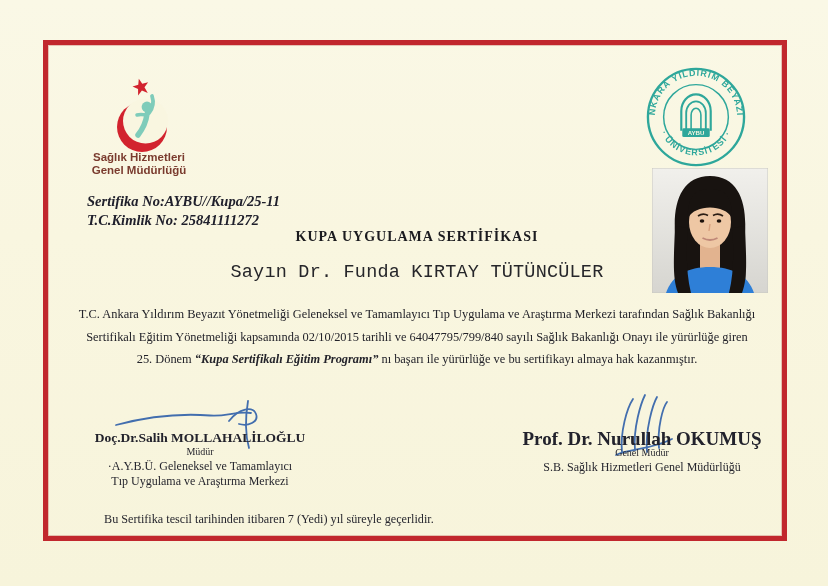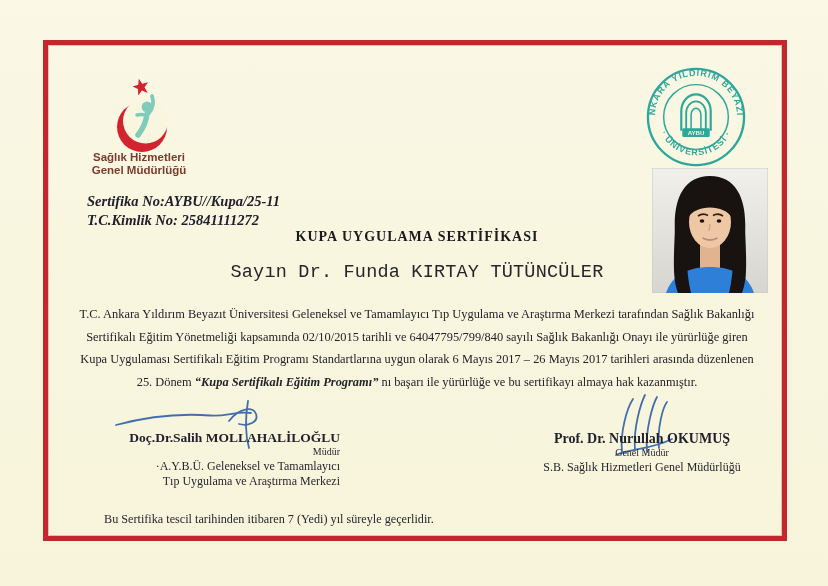--- a/index.html
+++ b/index.html
@@ -28,24 +28,24 @@
   
   .photo{position:absolute;left:652px;top:168px;width:116px;height:125px;}
   
   .content{position:absolute;left:57px;top:0;width:720px;text-align:center;}
   .cert-title{position:absolute;top:229px;width:100%;font-size:14px;font-weight:bold;letter-spacing:1px;color:#1b1b1f;}
   .recipient{position:absolute;top:262px;width:100%;font-family:Liberation Mono, monospace;font-size:18.5px;color:#26262a;letter-spacing:.2px;}
   .body-text{position:absolute;top:303px;width:100%;font-size:12.4px;line-height:22.6px;color:#23232a;}
   .body-text div{white-space:nowrap;}
   .b-i{font-weight:bold;font-style:italic;text-align:right;}
   
-  .sig-left-block{position:absolute;left:60px;top:430px;width:280px;text-align:right;}
+  .sig-left-block{position:absolute;left:60px;top:430px;width:280px;text-align:center;}
   .sig-right-block{position:absolute;left:502px;top:431px;width:280px;text-align:center;}
   .sig-name{font-size:13.5px;font-weight:bold;color:#22222c;line-height:15px;}
-  .sig-name-r{font-size:14px;font-weight:600;color:#22222c;line-height:15px;text-align:center;}
+  .sig-name-r{font-size:19px;font-weight:600;color:#22222c;line-height:15px;text-align:center;}
   .sig-role{font-size:10px;line-height:14px;color:#26262e;}
   .sig-org{font-size:12px;line-height:14.5px;color:#26262e;}
   .sig-svg-left{position:absolute;left:112px;top:398px;width:165px;height:52px;}
   .sig-svg-right{position:absolute;left:608px;top:390px;width:75px;height:72px;}
   
   .footer-note{position:absolute;left:104px;top:512px;font-size:12.2px;color:#26262e;}
 </style>
 </head>
 <body>
 
@@ -117,23 +117,22 @@
     <path d="M14,125 C20,107 36,99 58,99 C80,99 96,107 102,125 Z" fill="#2e7fd7"></path>
     <path d="M23,58 C22,88 20,110 26,125 L39,125 C34,105 34.5,84 35.5,60 Z" fill="#181310"></path>
     <path d="M93,58 C94,88 96,110 90,125 L77,125 C82,105 81.5,84 80.5,60 Z" fill="#181310"></path>
     <path d="M36,50 C35,27 45,21 58,21 C71,21 81,27 80,50 C73,36 43,36 36,50 Z" fill="#181310"></path>
   </svg>
 
   <div class="content">
     <div class="cert-title">KUPA UYGULAMA SERTİFİKASI</div>
     <div class="recipient">Sayın Dr. Funda KIRTAY TÜTÜNCÜLER</div>
     <div class="body-text">
-      <div>T.C. Ankara Yıldırım Beyazıt Üniversitesi Geleneksel ve Tamamlayıcı Tıp Uygulama ve Araştırma Merkezi tarafından Sağlık Bakanlığı</div>
+      <div>T.C. Ankara Yıldırım Beyazıt Yönetmeliği Geleneksel ve Tamamlayıcı Tıp Uygulama ve Araştırma Merkezi tarafından Sağlık Bakanlığı</div>
       <div>Sertifikalı Eğitim Yönetmeliği kapsamında 02/10/2015 tarihli ve 64047795/799/840 sayılı Sağlık Bakanlığı Onayı ile yürürlüğe giren</div>
-      <div>Kupa Uygulaması Sertifikalı Eğitim Programı Standartlarına uygun olarak 6 Mayıs 2017 – 26 Mayıs 2017 tarihleri arasında düzenlenen</div>
       <div><span>25. Dönem </span><span class="b-i">“Kupa Sertifikalı Eğitim Programı”</span><span> nı başarı ile yürürlüğe ve bu sertifikayı almaya hak kazanmıştır.</span></div>
     </div>
   </div>
 
   <svg class="sig-svg-left" viewBox="0 0 165 52" aria-hidden="true">
     <g stroke="#2a5ca8" stroke-width="1.8" fill="none" stroke-linecap="round" opacity=".88">
       <path d="M4,27 C34,19 66,15 98,17.5 C114,18.8 124,13 139,15"></path>
       <path d="M117,23 C127,10 141,8 144,16 C147,24 136,28.5 127,26"></path>
       <path d="M136,3 C133.5,18 132.5,34 137,50"></path>
     </g>

